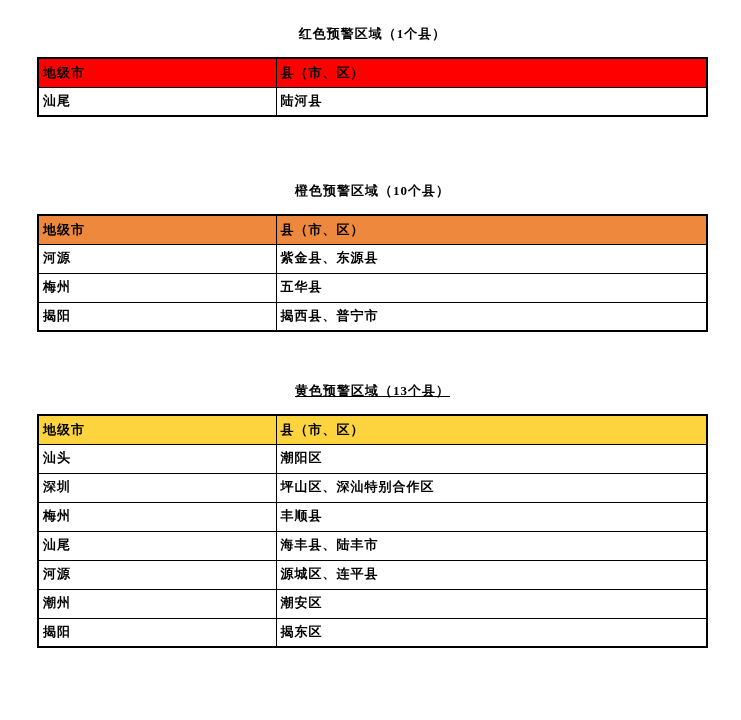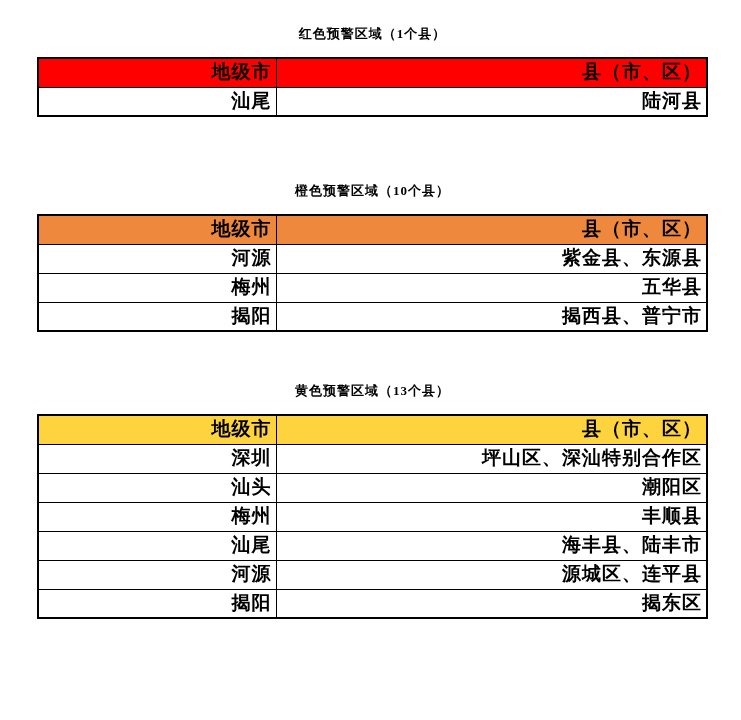--- a/index.html
+++ b/index.html
@@ -24,35 +24,35 @@
   }
   .table-title {
     margin: 0 0 13px 0;
     font-size: 13px;
     line-height: 20px;
     font-weight: bold;
     text-align: center;
     letter-spacing: 1px;
   }
   .sec-orange .table-title { margin-top: 64px; }
-  .sec-yellow .table-title { margin-top: 49px; }
+  .sec-yellow .table-title { margin-top: 49px; text-decoration: underline; }
   table.warning-table {
     width: 671px;
     border-collapse: collapse;
     border: 2px solid #000000;
     table-layout: fixed;
   }
   table.warning-table th,
   table.warning-table td {
     border: 1px solid #000000;
     height: 29px;
     padding: 0 4px;
-    font-size: 19px;
+    font-size: 13px;
     font-weight: bold;
-    text-align: right;
+    text-align: left;
     vertical-align: middle;
     line-height: 1.1;
     letter-spacing: 1px;
     white-space: nowrap;
     overflow: hidden;
   }
   table.warning-table .col-city { width: 238px; }
 </style>
 </head>
 <body>
@@ -107,40 +107,44 @@
     <h2 class="table-title">黄色预警区域（13个县）</h2>
     <table class="warning-table">
       <thead>
         <tr>
           <th class="col-city" style="background-color: rgb(253, 212, 62);">地级市</th>
           <th class="col-county" style="background-color: rgb(253, 212, 62);">县（市、区）</th>
         </tr>
       </thead>
       <tbody>
         <tr>
+          <td>汕头</td>
+          <td>潮阳区</td>
+        </tr>
+        <tr>
           <td>深圳</td>
           <td>坪山区、深汕特别合作区</td>
-        </tr>
-        <tr>
-          <td>汕头</td>
-          <td>潮阳区</td>
         </tr>
         <tr>
           <td>梅州</td>
           <td>丰顺县</td>
         </tr>
         <tr>
           <td>汕尾</td>
           <td>海丰县、陆丰市</td>
         </tr>
         <tr>
           <td>河源</td>
           <td>源城区、连平县</td>
         </tr>
         <tr>
+          <td>潮州</td>
+          <td>潮安区</td>
+        </tr>
+        <tr>
           <td>揭阳</td>
           <td>揭东区</td>
         </tr>
       </tbody>
     </table>
   </section>
 
 </div>
 
 </body></html>

